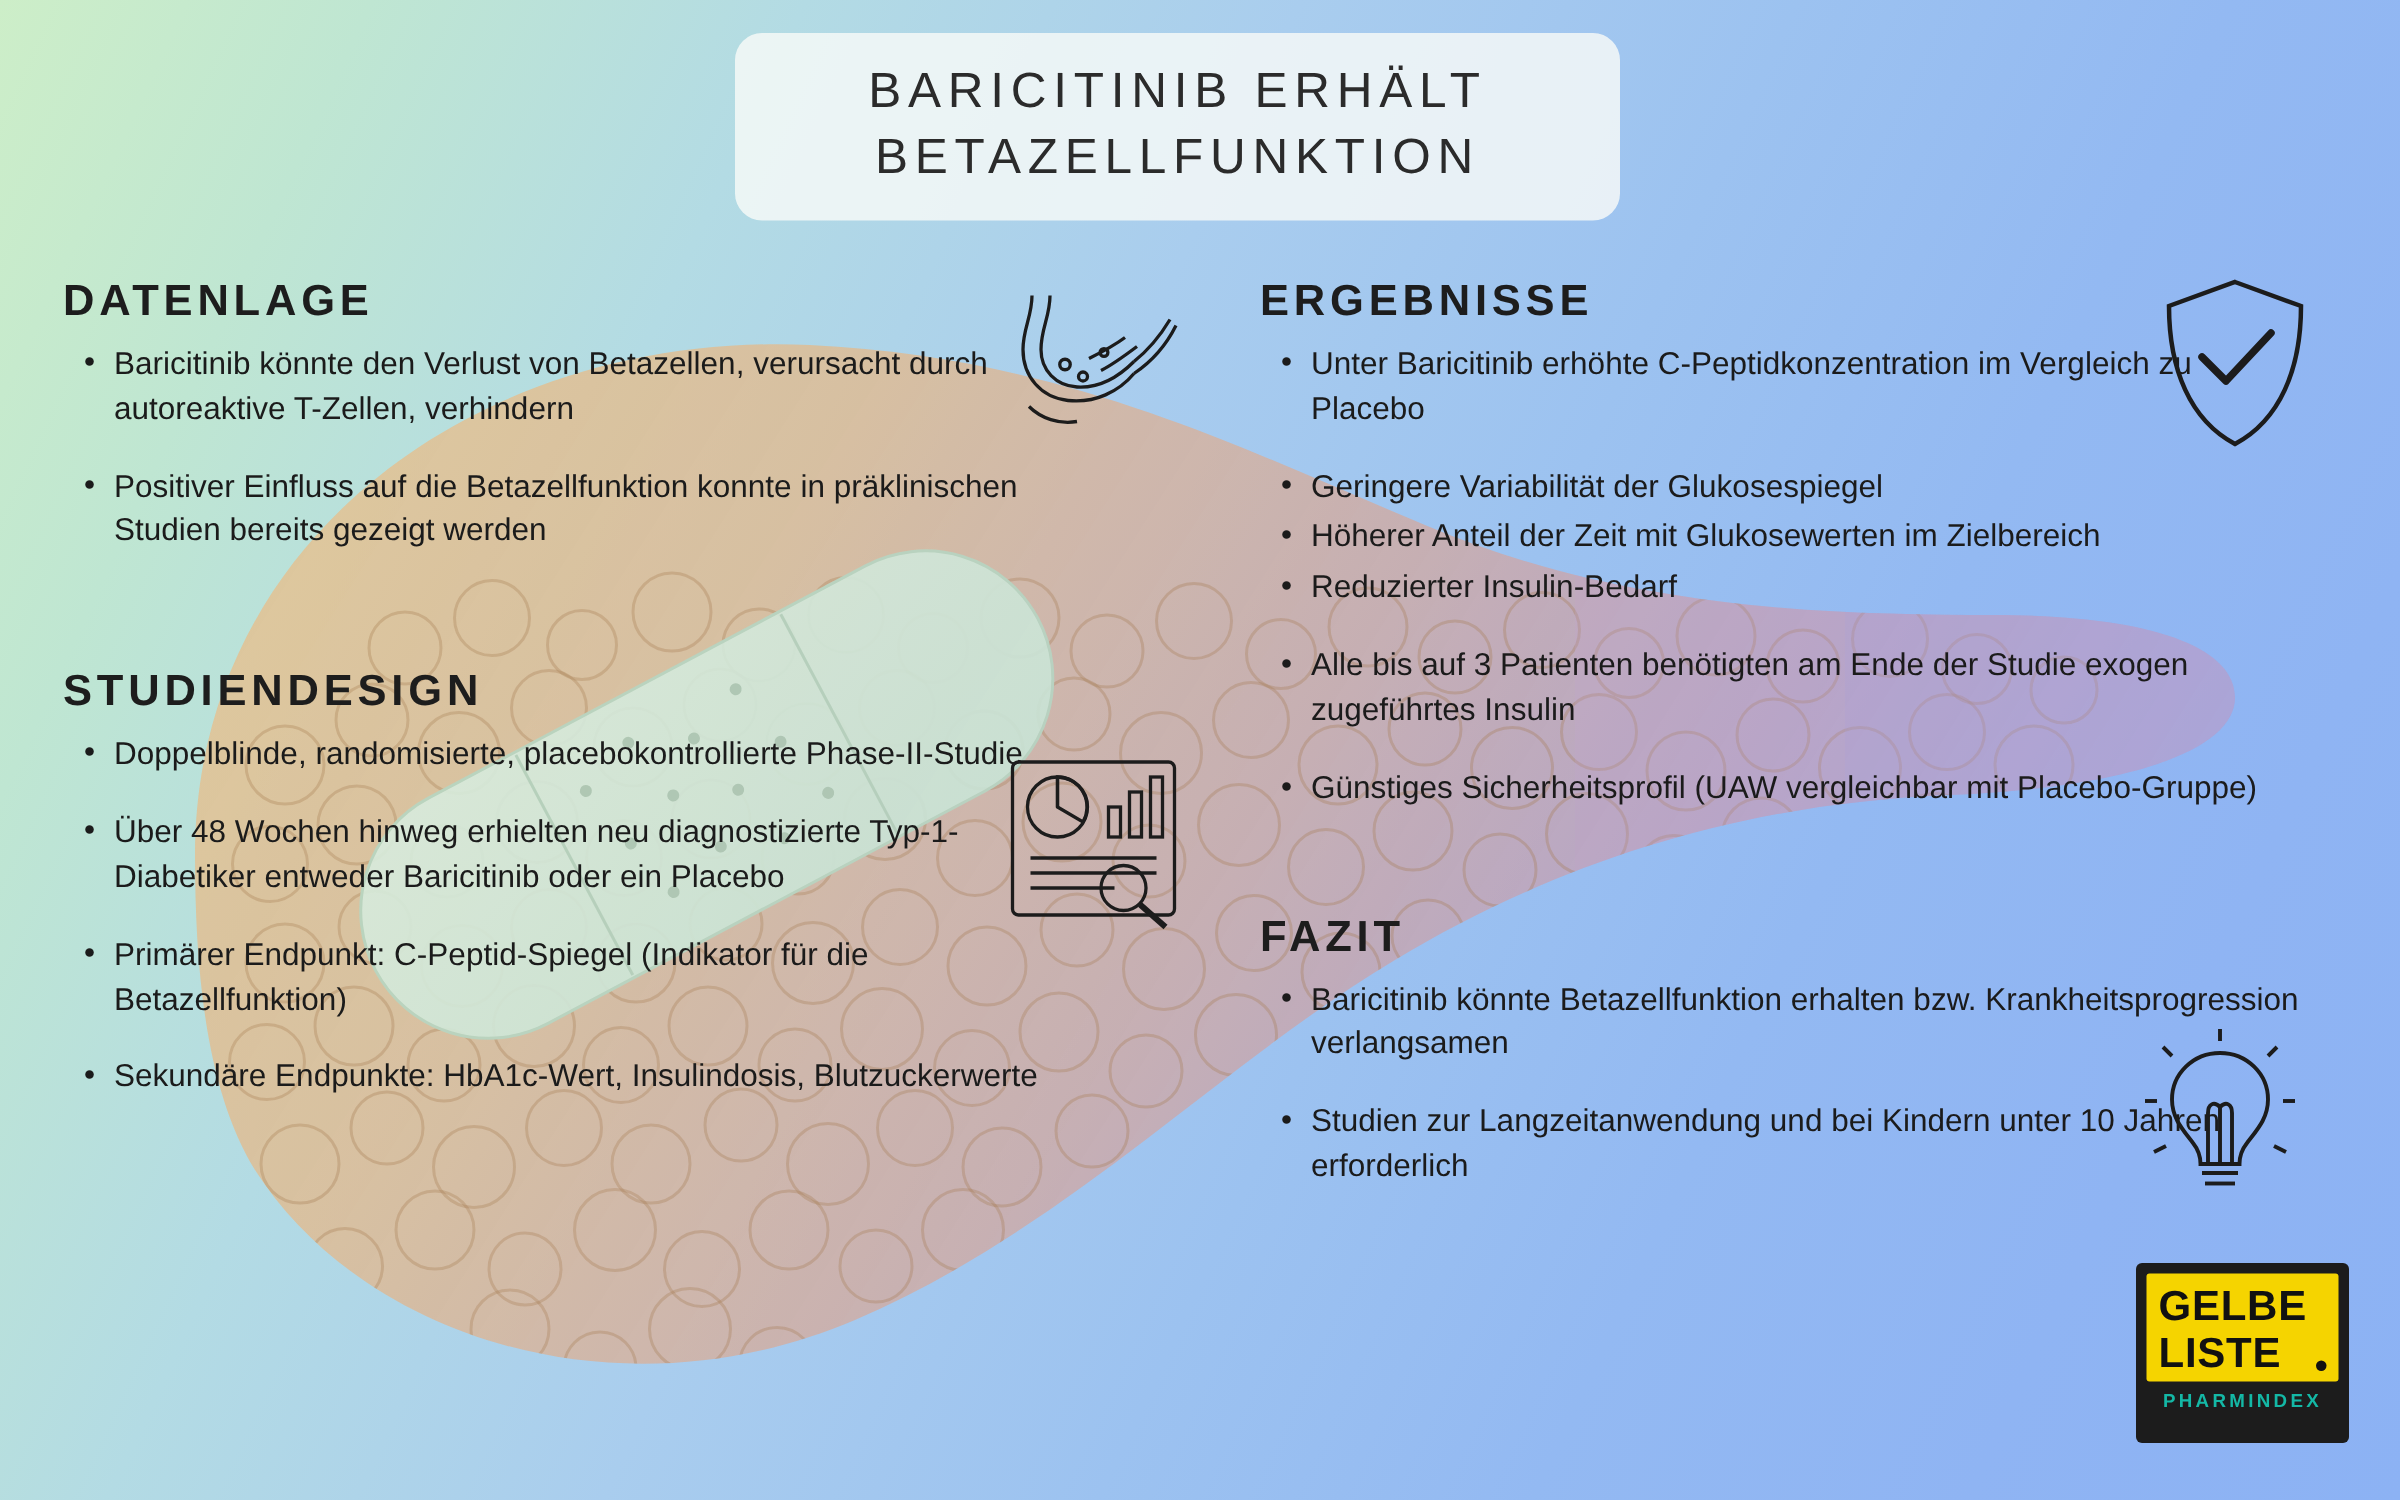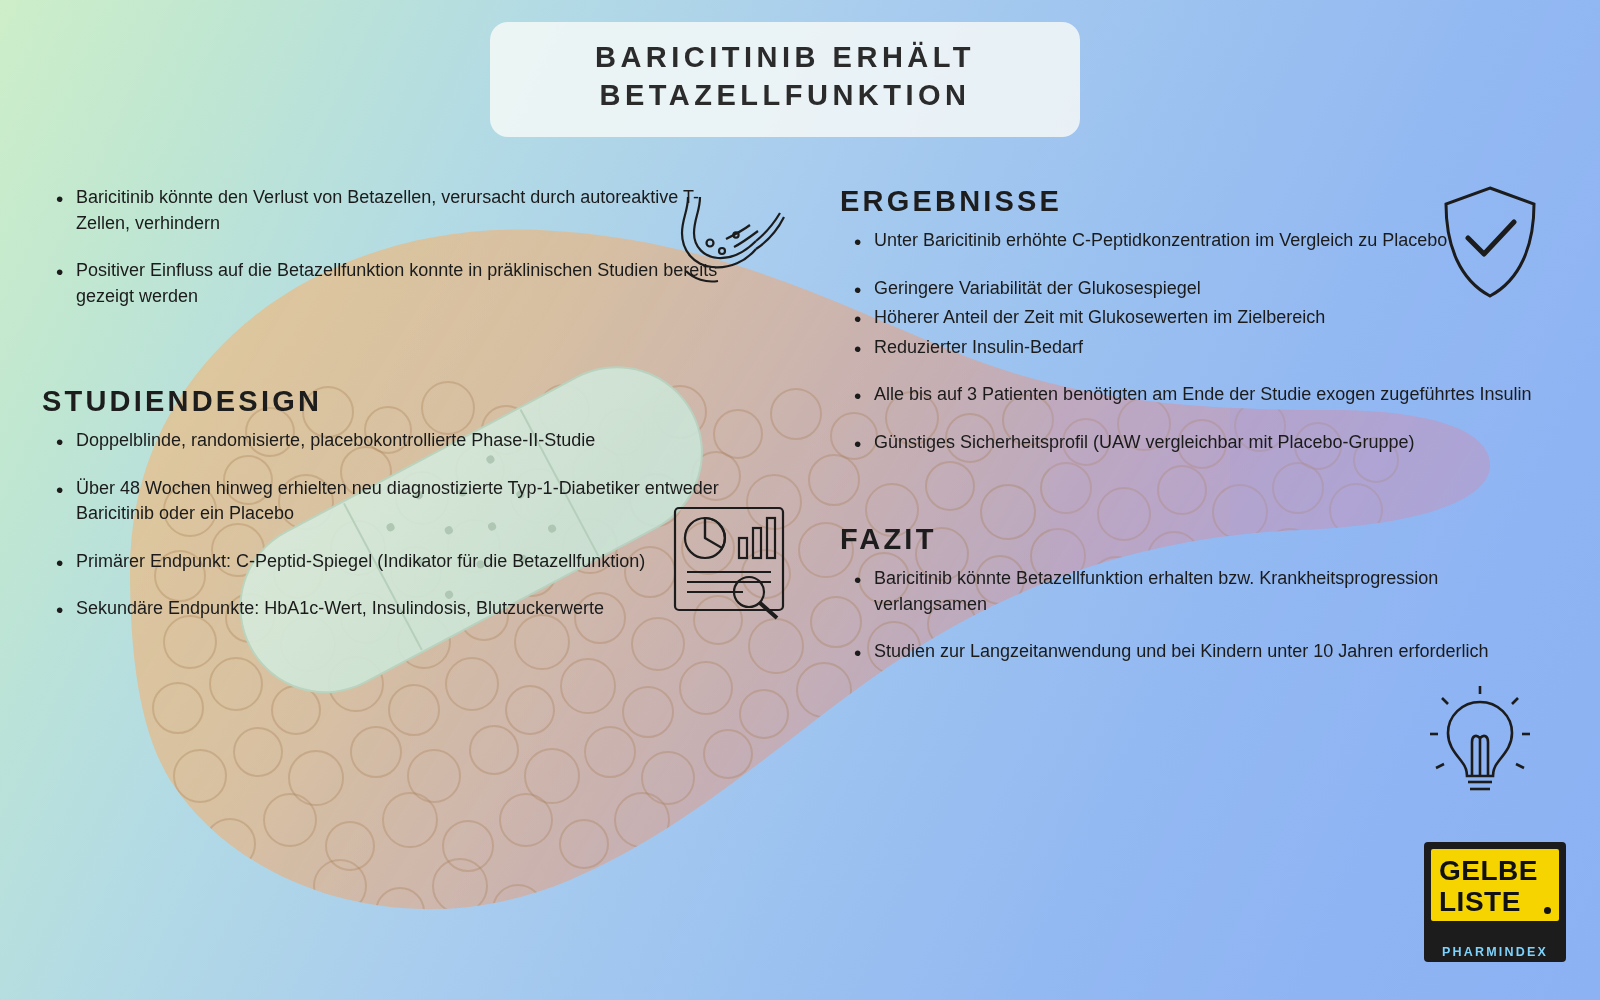--- a/index.html
+++ b/index.html
@@ -47,22 +47,22 @@
     left: 490px;
     top: 22px;
     width: 590px;
     padding: 16px 10px 22px;
     background: rgba(248, 250, 248, 0.82);
     border-radius: 18px;
     text-align: center;
     box-sizing: border-box;
   }
   .title-card div {
-    font-size: 29px;
-    font-weight: bold;
+    font-size: 33px;
+    font-weight: normal;
     letter-spacing: 4.5px;
     color: #2b2b2b;
     line-height: 1.32;
     text-transform: uppercase;
   }
 
   
   .col {
     position: absolute;
     box-sizing: border-box;
@@ -81,21 +81,21 @@
     text-transform: uppercase;
   }
 
   ul.bullets {
     margin: 0;
     padding: 0 0 0 34px;
     list-style: none;
   }
   ul.bullets li {
     position: relative;
-    font-size: 18px;
+    font-size: 21px;
     line-height: 1.42;
     color: #1b1b1b;
     margin-bottom: 4px;
     max-width: 660px;
   }
   ul.bullets li::before {
     content: "•";
     position: absolute;
     left: -20px;
     top: -1px;
@@ -141,25 +141,25 @@
   .logo .yellow .l2 .dot {
     position: absolute;
     right: 0;
     bottom: 4px;
     width: 7px;
     height: 7px;
     background: #111;
     border-radius: 50%;
   }
   .logo .sub {
-    margin-top: 24px;
+    margin-top: 6px;
     text-align: center;
     font-size: 12.5px;
     letter-spacing: 2.2px;
-    color: #7dd3fc;
+    color: #14b8a6;
     font-weight: bold;
   }
 </style>
 </head>
 <body>
 
 <div id="poster">
 
   <svg class="organ" viewBox="0 0 1430 790" xmlns="http://www.w3.org/2000/svg">
     <defs>
@@ -342,20 +342,21 @@
   </svg>
 
   <div class="title-card">
     <div>BARICITINIB ERHÄLT</div>
     <div>BETAZELLFUNKTION</div>
   </div>
 
   <div class="col col-left">
 
     <div class="section">
+      <h2 class="heading">DATENLAGE</h2>
       <ul class="bullets">
         <li>Baricitinib könnte den Verlust von Betazellen, verursacht durch autoreaktive T-Zellen, verhindern</li>
         <li class="gap">Positiver Einfluss auf die Betazellfunktion konnte in präklinischen Studien bereits gezeigt werden</li>
       </ul>
     </div>
 
     <div class="section" style="margin-top:76px;">
       <h2 class="heading">STUDIENDESIGN</h2>
       <ul class="bullets">
         <li>Doppelblinde, randomisierte, placebokontrollierte Phase-II-Studie</li>

